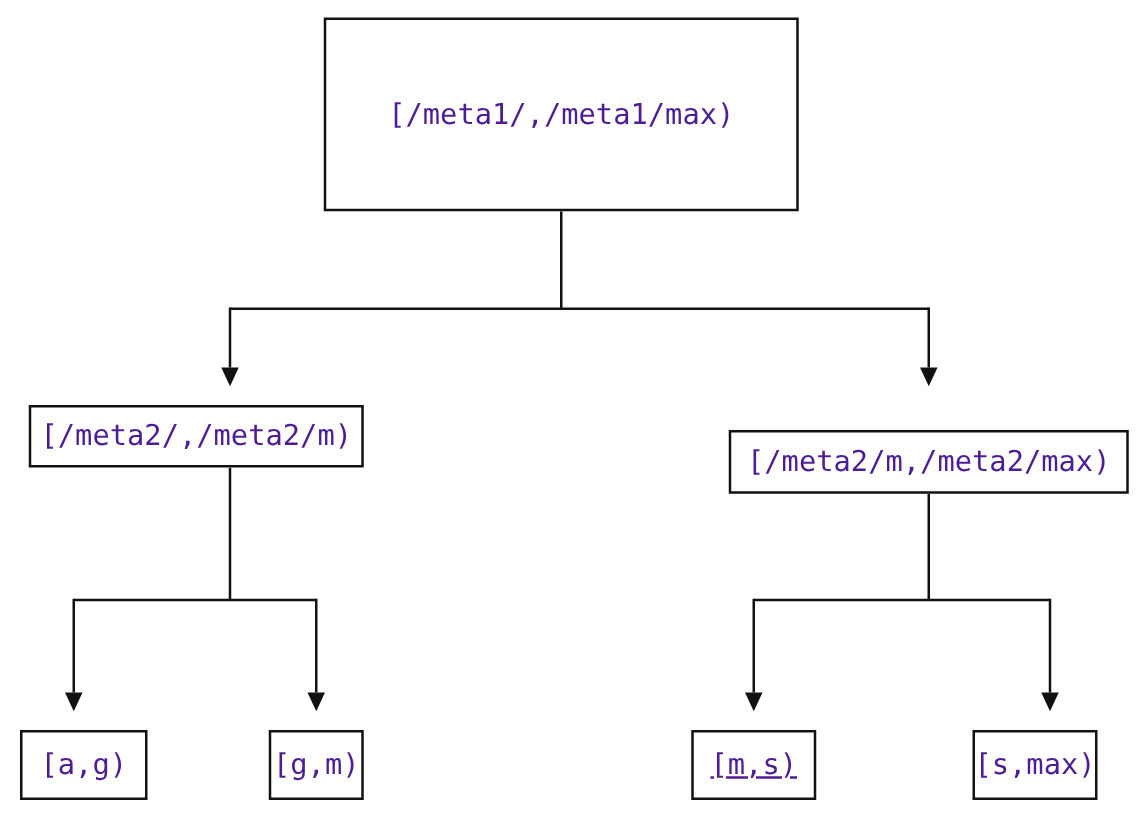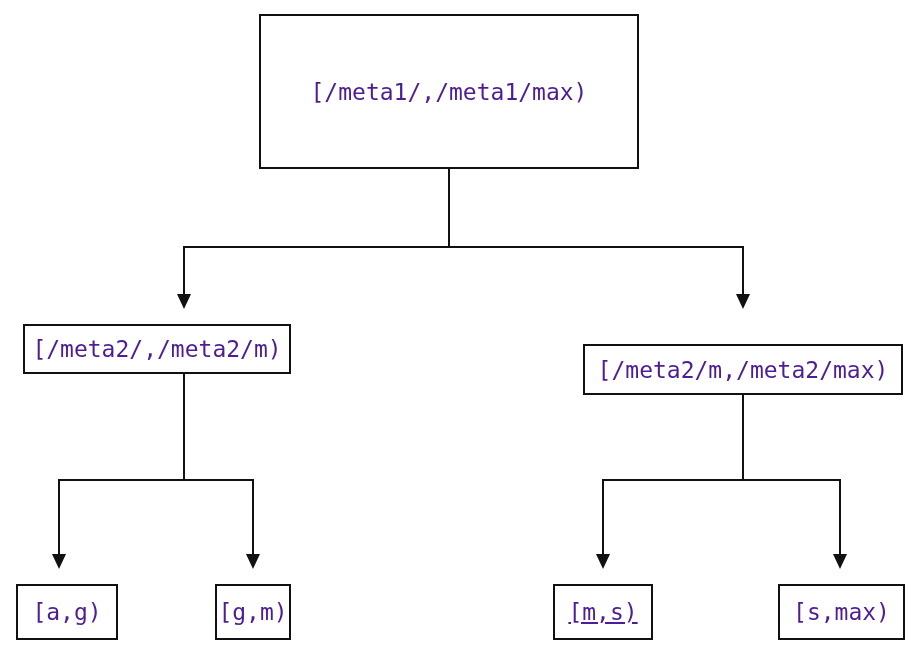--- a/index.html
+++ b/index.html
@@ -34,21 +34,21 @@
     font-size: 23px;
     white-space: pre;
     text-align: center;
   }
   .node-root   { left: 259px; top: 14px;  width: 380px; height: 155px; }
   .node-l      { left: 23px;  top: 324px; width: 268px; height: 50px; }
   .node-r      { left: 583px; top: 344px; width: 320px; height: 51px; }
   .node-ll     { left: 16px;   top: 584px; width: 102px; height: 56px; }
   .node-lr     { left: 203px; top: 584px; width: 76px;  height: 56px; margin-left: 12px; }
   .node-rl     { left: 553px; top: 584px; width: 100px; height: 56px; text-decoration: underline; }
-  .node-rr     { left: 778px; top: 584px; width: 127px; height: 56px; }
+  .node-rr     { left: 778px; top: 584px; width: 100px; height: 56px; }
 </style>
 </head>
 <body>
 
 <div id="canvas">
 
   <svg id="edges" viewBox="0 0 912 652" xmlns="http://www.w3.org/2000/svg">
 
     <g stroke="#111111" stroke-width="2" fill="none">
       <path d="M449 169 V247"></path>

